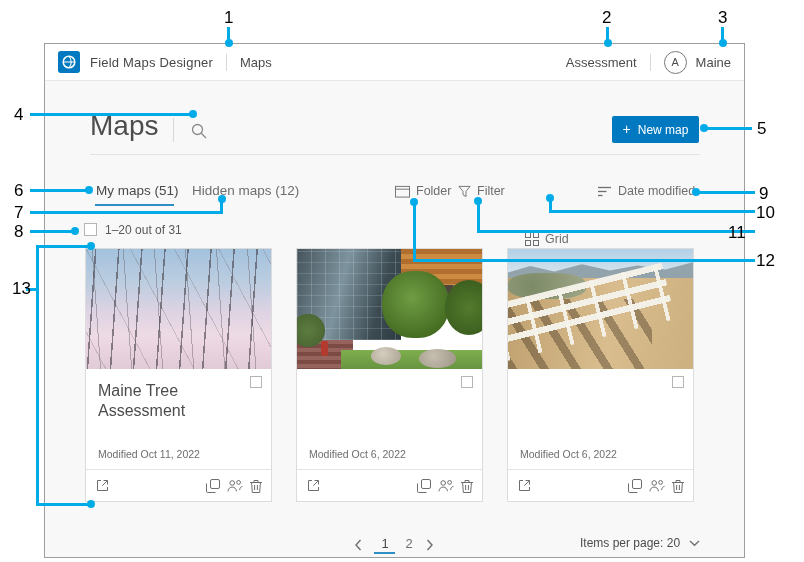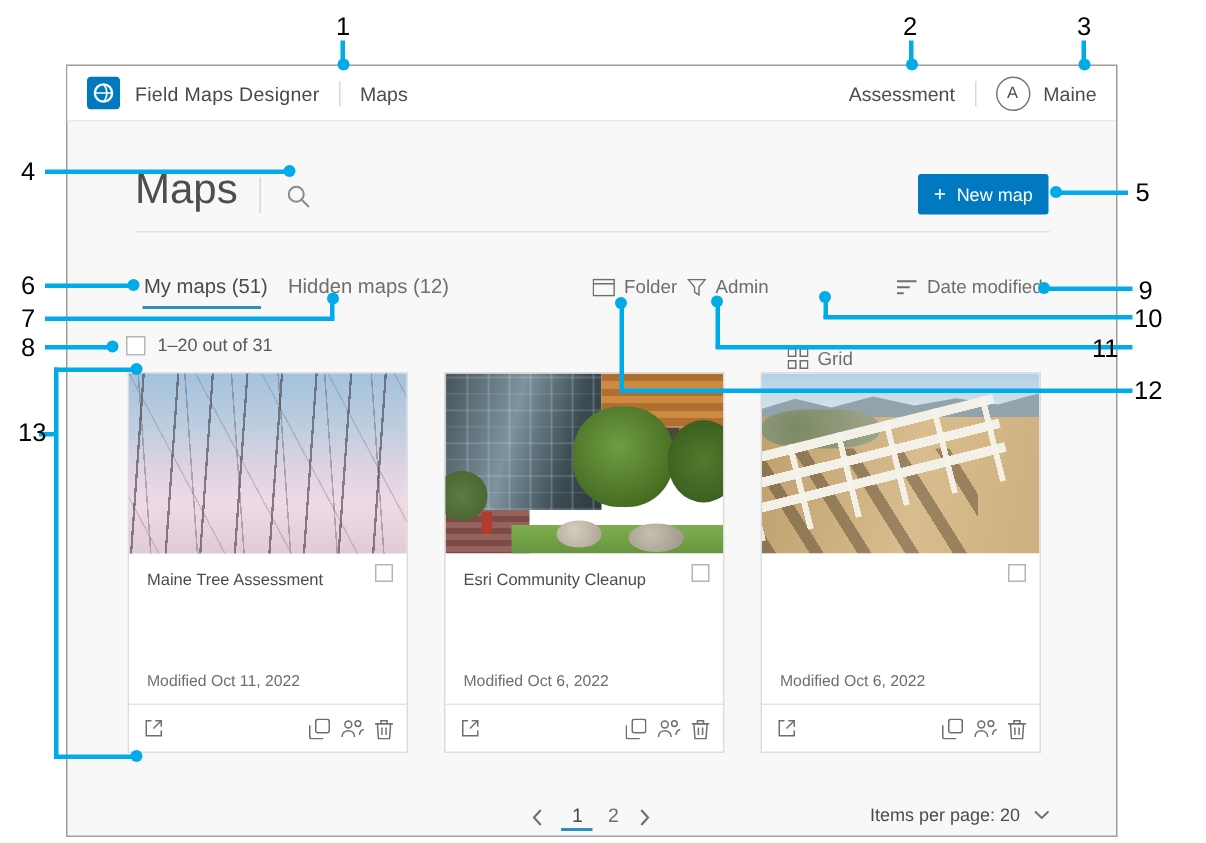--- a/index.html
+++ b/index.html
@@ -33,31 +33,31 @@
   .new-map-btn .plus { font-size:14px; font-weight:400; margin-top:-1px; }
   .heading-rule { position:absolute; left:45px; top:110px; width:610px; height:1px; background:#e2e2e2; }
 
   .tab { position:absolute; top:139px; font-size:13.5px; color:#6e6e6e; cursor:pointer; }
   .tab.active { color:#4a4a4a; }
   .tab-underline { position:absolute; left:50px; top:160px; width:79px; height:2px; background:#2f8fc5; }
 
   .view-ctl { position:absolute; top:140px; display:flex; align-items:center; gap:6px;
               font-size:12.5px; color:#6e6e6e; cursor:pointer; }
 
-  .select-row { position:absolute; left:39px; top:179px; display:flex; align-items:flex-end; gap:8px; }
+  .select-row { position:absolute; left:39px; top:179px; display:flex; align-items:flex-start; gap:8px; }
   .checkbox { width:13px; height:13px; background:#fff; border:1px solid #b5b5b5; cursor:pointer; }
   .select-label { font-size:12px; color:#595959; }
 
   
   .card { position:absolute; top:204px; width:187px; height:254px; background:#fff;
           border:1px solid #dcdcdc; cursor:pointer; }
   .card-img { position:relative; width:100%; height:120px; overflow:hidden; }
   .card-img > div { position:absolute; }
   .card-body { position:relative; height:100px; padding:12px 12px 0 12px; }
-  .card-title { font-size:11px; color:#4c4c4c; padding-right:20px; line-height:1.25; }
+  .card-title { font-size:16px; color:#4c4c4c; padding-right:20px; line-height:1.25; }
   .card-check { position:absolute; top:7px; right:9px; width:12px; height:12px; }
   .card-modified { position:absolute; left:12px; bottom:9px; font-size:10.5px; color:#6e6e6e; }
   .card-footer { height:32px; border-top:1px solid #e4e4e4; display:flex;
                  align-items:center; padding:0 9px; }
   .foot-icons { margin-left:auto; display:flex; align-items:center; gap:7px; }
   .icon-btn { display:flex; cursor:pointer; }
 
   
   .img-trees { background:
     repeating-linear-gradient(94deg, rgba(70,65,74,0) 0 9px, rgba(70,65,74,.62) 9px 10.5px, rgba(70,65,74,0) 10.5px 23px),
@@ -171,21 +171,21 @@
           </svg>
         </span>
       <span>Folder</span>
     </span>
     <span class="view-ctl" style="left:413px;">
       <span>
           <svg width="13" height="13" viewBox="0 0 14 14">
             <path d="M1 1.5h12L8.6 6.8v5.7l-3.2-2V6.8z" fill="none" stroke="#6e6e6e"></path>
           </svg>
         </span>
-      <span>Admin</span>
+      <span>Filter</span>
     </span>
     <span class="view-ctl" style="left:480px;margin-top:48px;">
       <span>
           <svg width="14" height="14" viewBox="0 0 14 14">
             <g fill="none" stroke="#6e6e6e">
               <rect x="0.5" y="0.5" width="5" height="5"></rect>
               <rect x="8.5" y="0.5" width="5" height="5"></rect>
               <rect x="0.5" y="8.5" width="5" height="5"></rect>
               <rect x="8.5" y="8.5" width="5" height="5"></rect>
             </g>
@@ -270,21 +270,20 @@
         <div class="steps"></div>
         <div class="person"></div>
         <div class="shrub-left"></div>
         <div class="grass"></div>
         <div class="tree-main"></div>
         <div class="tree-right"></div>
         <div class="rock1"></div>
         <div class="rock2"></div>
       </div>
       <div class="card-body">
-        <div class="card-title">Esri Community Cleanup</div>
         <span class="checkbox card-check"></span>
         <div class="card-modified">Modified Oct 6, 2022</div>
       </div>
       <div class="card-footer">
         <span class="icon-btn">
             <svg width="15" height="15" viewBox="0 0 15 15">
               <g fill="none" stroke="#6e6e6e">
                 <path d="M6 2.5H2.5v10h10V9"></path>
                 <path d="M8.5 2.5h4v4"></path>
                 <line x1="12.3" y1="2.7" x2="7.3" y2="7.7"></line>

